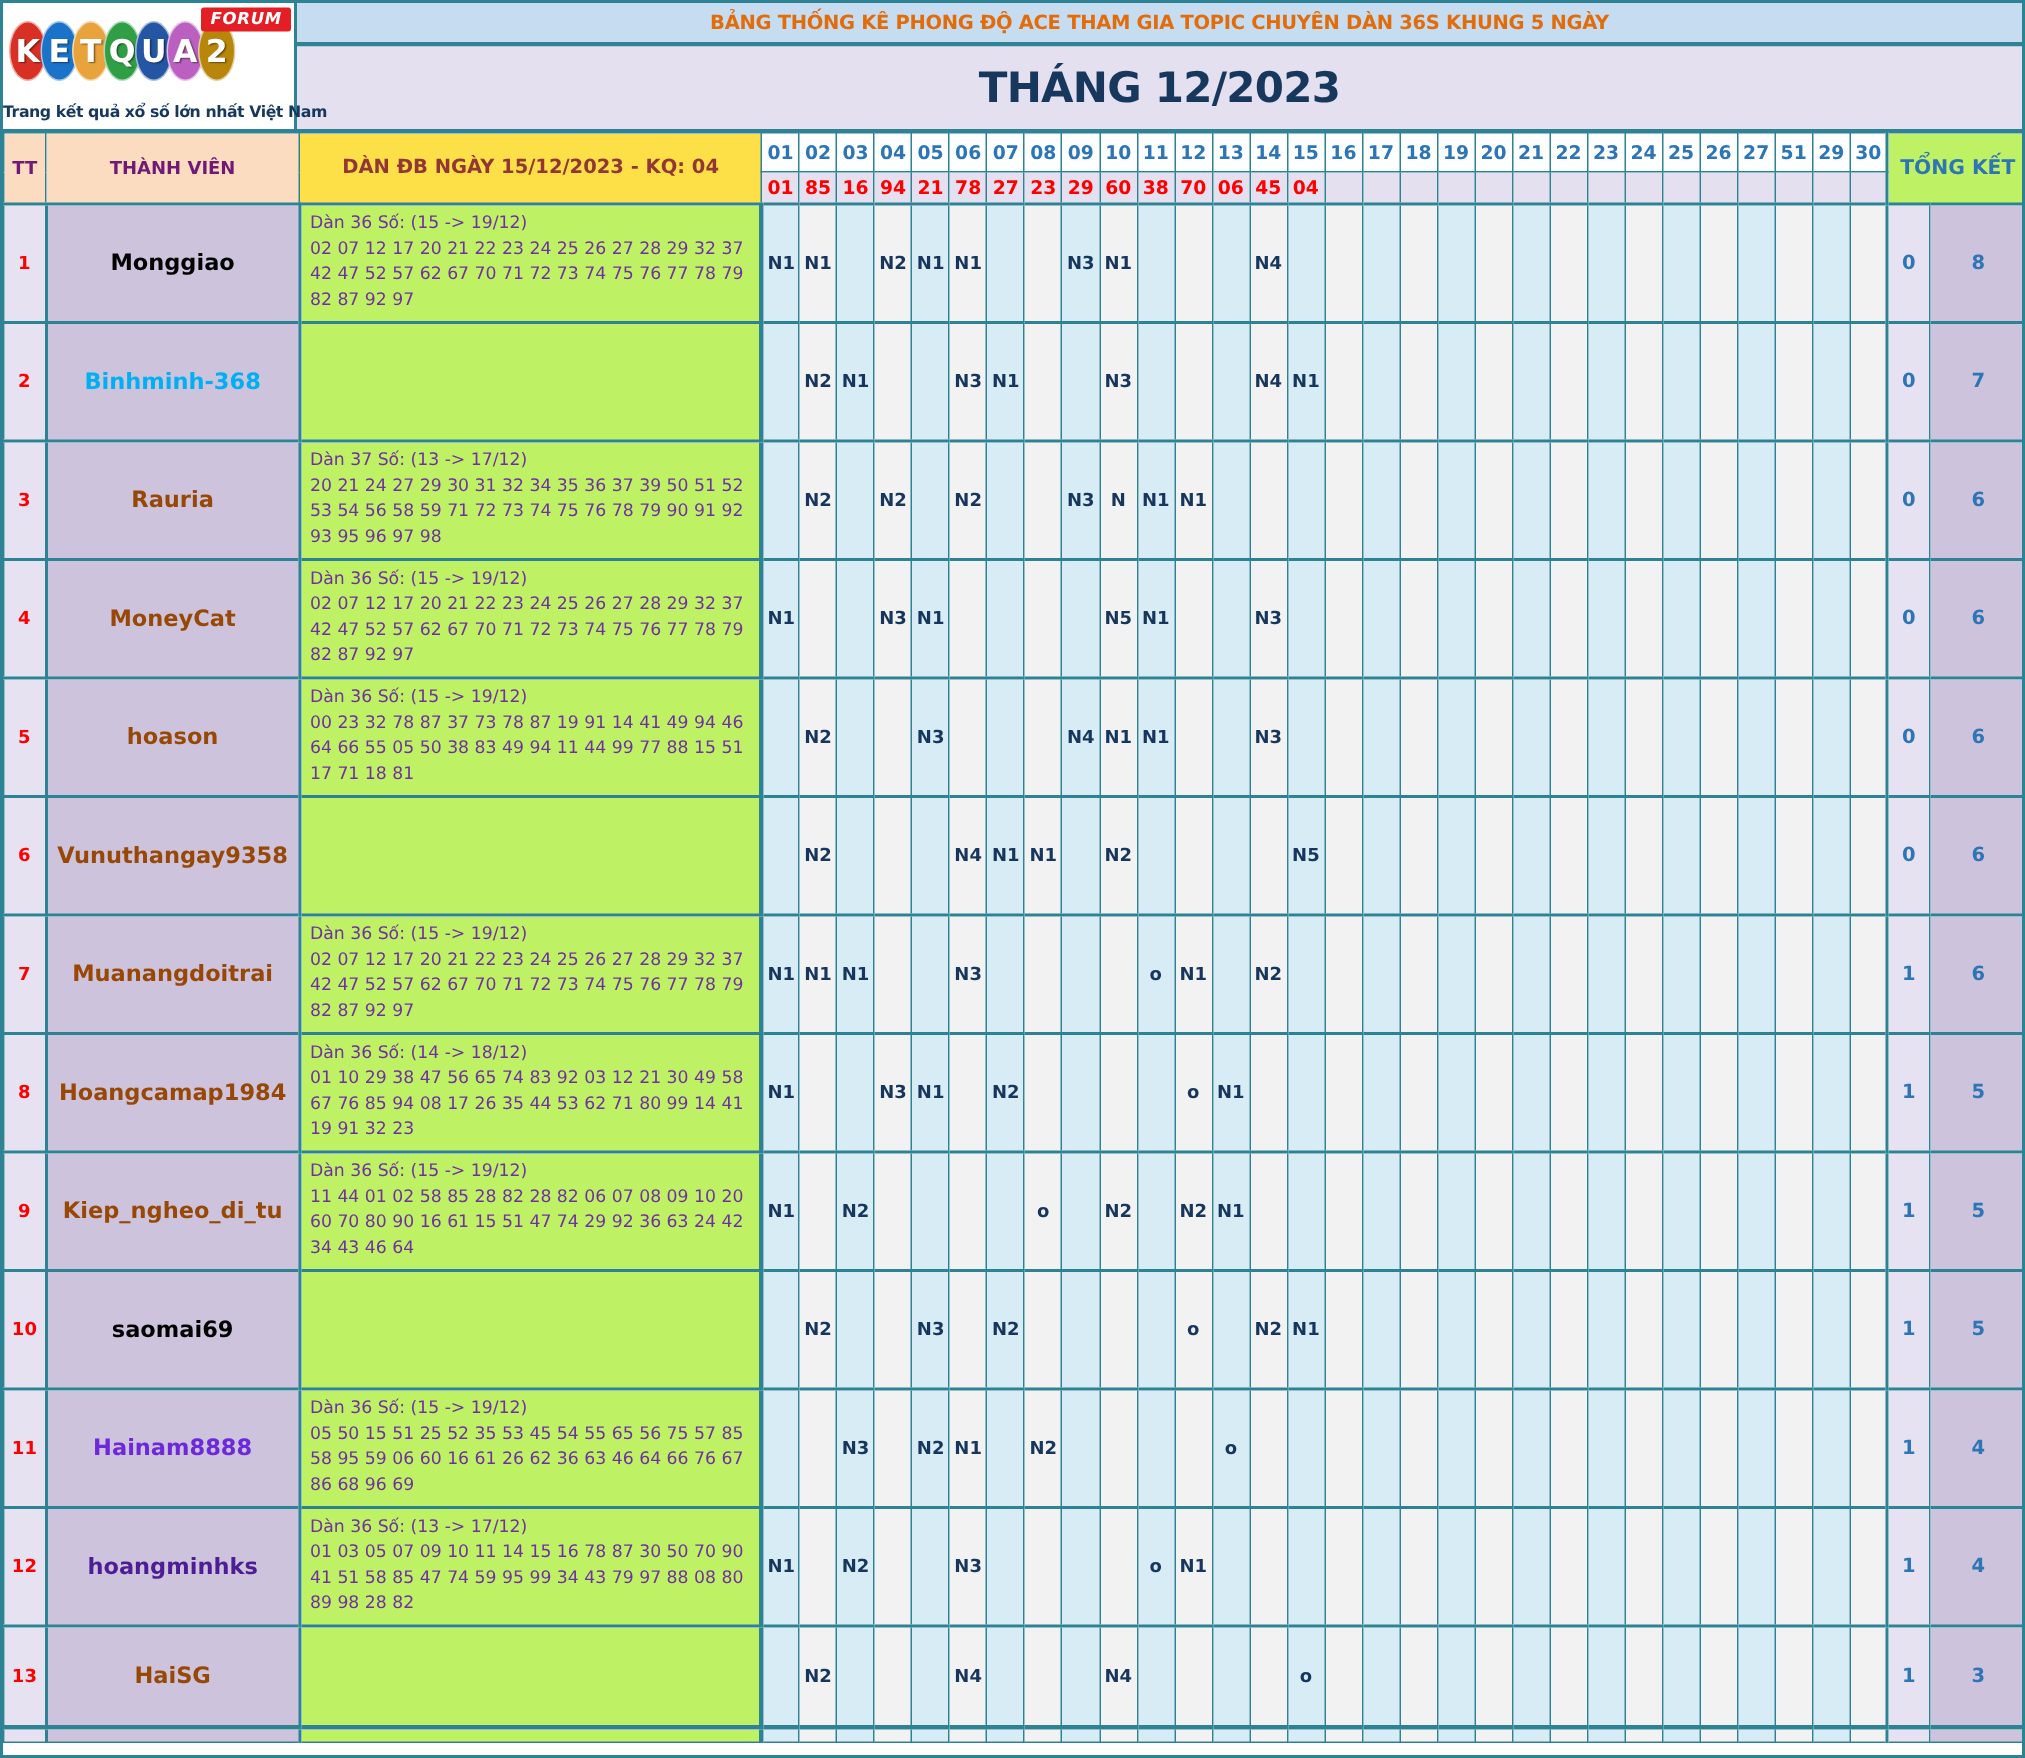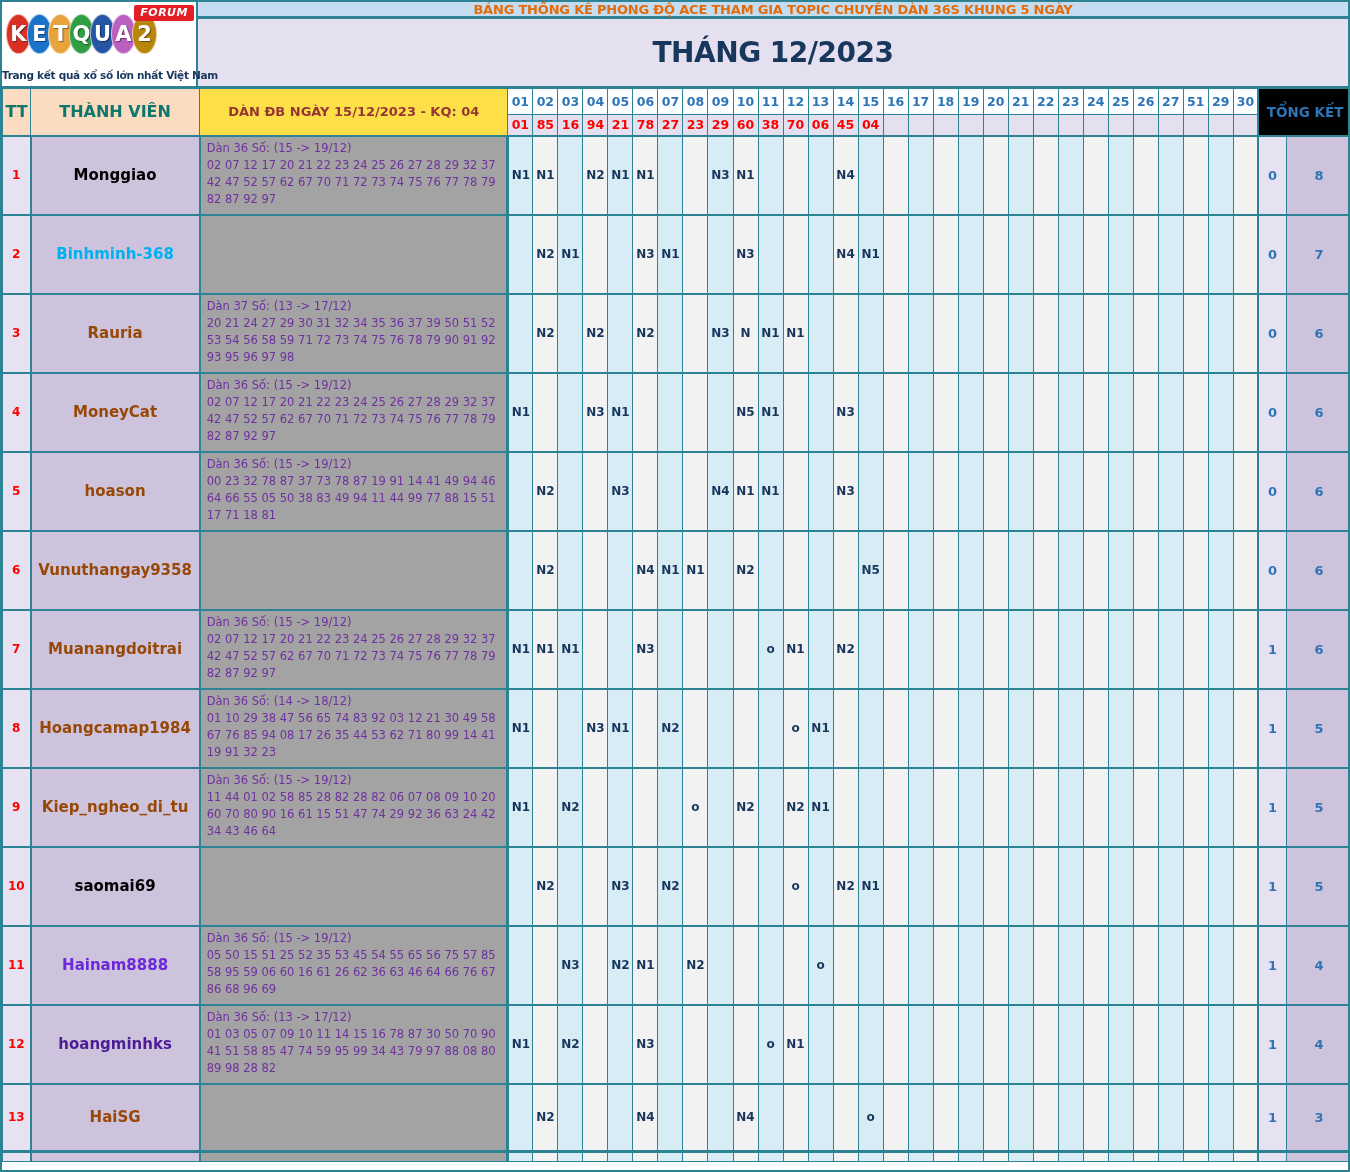--- a/index.html
+++ b/index.html
@@ -23,45 +23,45 @@
     position: absolute; top: 3px; right: 2px; background: #e31e24; color: #fff;
     font-style: italic; font-weight: bold; font-size: 11px; padding: 1px 6px 2px 6px;
     border-radius: 2px; letter-spacing: .5px;
   }
   .tagline {
     position: absolute; bottom: 5px; left: 0; width: 100%; text-align: center;
     color: #17375d; font-weight: bold; font-size: 10.5px; letter-spacing: -0.3px; white-space: nowrap;
   }
   .top-right { flex: 1; display: flex; flex-direction: column; }
   .banner {
-    height: 17px; background: #c5dcf1; border-bottom: 3px solid #2d8294;
+    height: 29px; background: #c5dcf1; border-bottom: 3px solid #2d8294;
     display: flex; align-items: center; justify-content: center;
     color: #e36c0a; font-weight: bold; font-size: 13px; letter-spacing: -0.2px;
   }
   .title-bar {
     flex: 1; background: #e4e0f0; display: flex; align-items: center; justify-content: center;
     color: #17375d; font-weight: 800; font-size: 28px; letter-spacing: -0.5px;
   }
   
   table.stats { border-collapse: collapse; table-layout: fixed; width: 1350px; }
   th, td { border: 1px solid #2d8294; padding: 0; overflow: hidden; text-align: center; vertical-align: middle; }
   tr.hdr1 { height: 26px; }
   tr.hdr2 { height: 21px; }
   tr.member-row { height: 79px; }
   tr.member-row.short { height: 68px; }
   tr.sliver { height: 10px; }
-  th.corner-h, th.member-h { background: #fcdcc0; color: #0f766e; font-size: 16px; }
+  th.corner-h, th.member-h { background: #fcdcc0; color: #701a75; font-size: 12px; }
   th.dan-h { background: #fde047; color: #943634; font-size: 13px; }
   th.day-h { background: #fdfeff; color: #2e75b6; font-size: 12.5px; font-weight: bold; }
-  th.tk-h { background: #000000; color: #2e75b6; font-size: 13.5px; border-left-width: 2px; }
+  th.tk-h { background: #bef264; color: #2e75b6; font-size: 13.5px; border-left-width: 2px; }
   td.kq { background: #e4e0f0; color: #ff0000; font-weight: bold; font-size: 12.5px; }
   td.tt { background: #e6e2f2; color: #ff0000; font-weight: bold; font-size: 12px; }
   td.member { background: #cdc3dc; font-weight: bold; font-size: 15px; border-left-width: 2px; border-right-width: 2px; }
   td.dan {
-    background: #a3a3a3; color: #7030a0; text-align: left; vertical-align: top;
+    background: #bef264; color: #7030a0; text-align: left; vertical-align: top;
     padding: 3px 6px; font-size: 11.5px; line-height: 17px; border-right-width: 3px; font-weight: 500; margin-top: 46px;
   }
   td.day { font-weight: bold; font-size: 12px; color: #17365d; }
   td.day.odd { background: #d7ecf5; }
   td.day.even { background: #f2f2f2; }
   td.tk1 { background: #e6e2f2; color: #2e75b6; font-weight: bold; font-size: 13px; border-left-width: 2px; }
   td.tk2 { background: #cdc3dc; color: #2e75b6; font-weight: bold; font-size: 13px; }
   tr.member-row > td { border-top-width: 2px; }
   tr.sliver > td { border-top-width: 3px; }
   td.kq.empty { background: #e4e0f0; }

